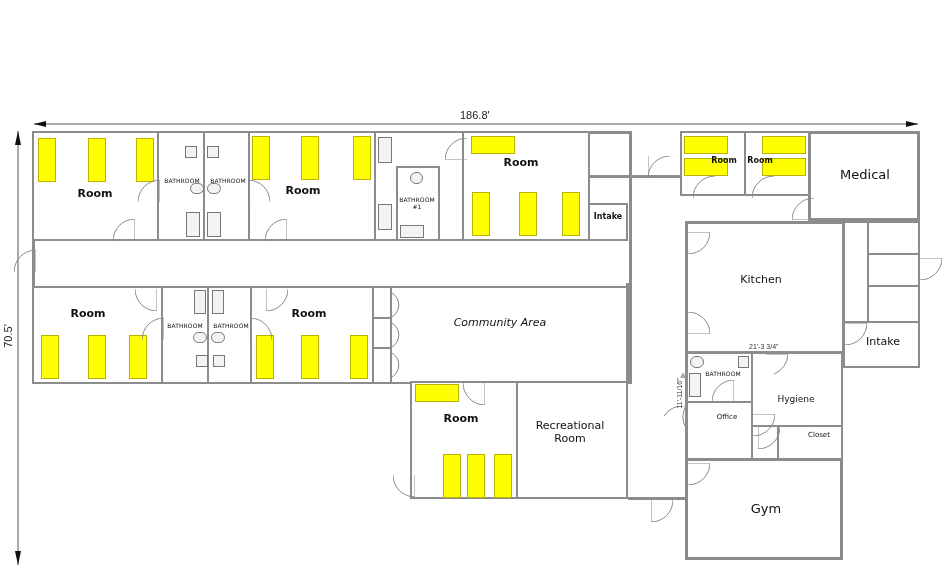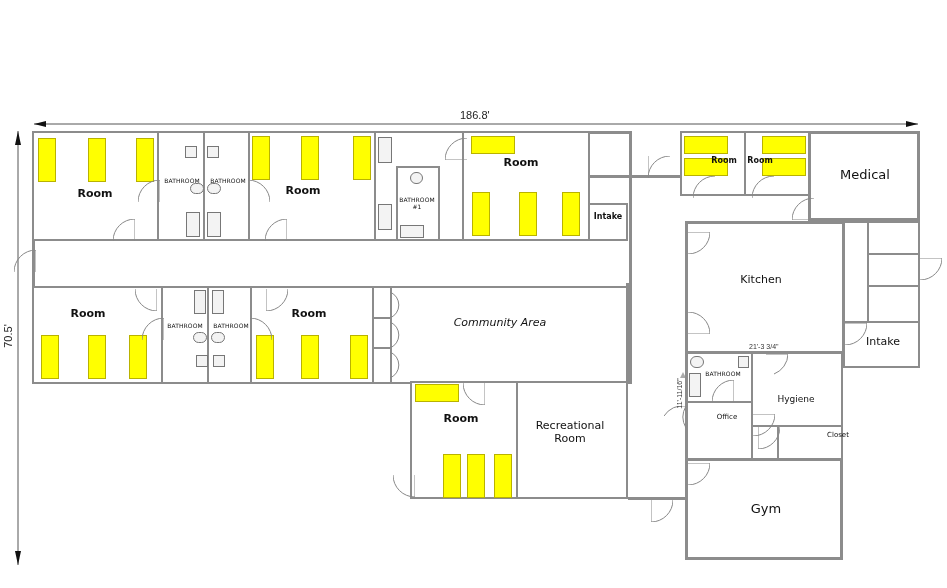--- a/index.html
+++ b/index.html
@@ -306,17 +306,17 @@
 <div class="label reg" style="left:500px;top:323px;font-style:italic;">Community Area</div>
 <div class="label bold" style="left:461px;top:419px;">Room</div>
 <div class="label reg" style="left:570px;top:432px;white-space:pre;">Recreational
 Room</div>
 
 <div class="label reg" style="left:761px;top:280px;">Kitchen</div>
 <div class="label reg" style="left:883px;top:342px;">Intake</div>
 <div class="label tiny" style="left:723px;top:374px;">BATHROOM</div>
 <div class="label" style="left:727px;top:417px;font-size:7px;">Office</div>
 <div class="label" style="left:796px;top:399px;font-size:9px;">Hygiene</div>
-<div class="label" style="left:819px;top:435px;font-size:7px;margin-left:19px;">Closet</div>
+<div class="label" style="left:819px;top:435px;font-size:7px;">Closet</div>
 <div class="label big" style="left:766px;top:509px;">Gym</div>
 
 <div class="small-dim" style="left:749px;top:343px;">21'-3 3/4"</div>
 <div class="small-dim" style="left:664px;top:390px;transform:rotate(-90deg);">11'-11/16"</div>
 
 </body></html>

